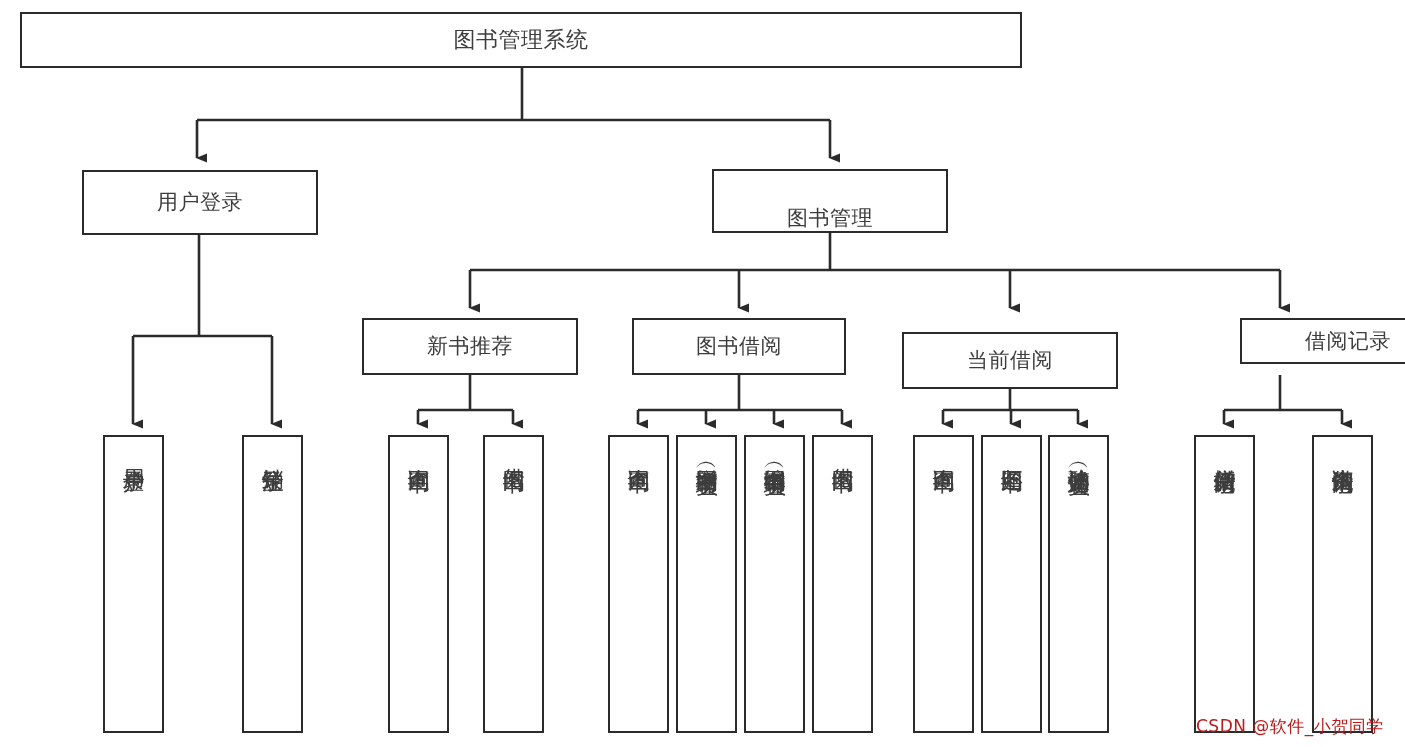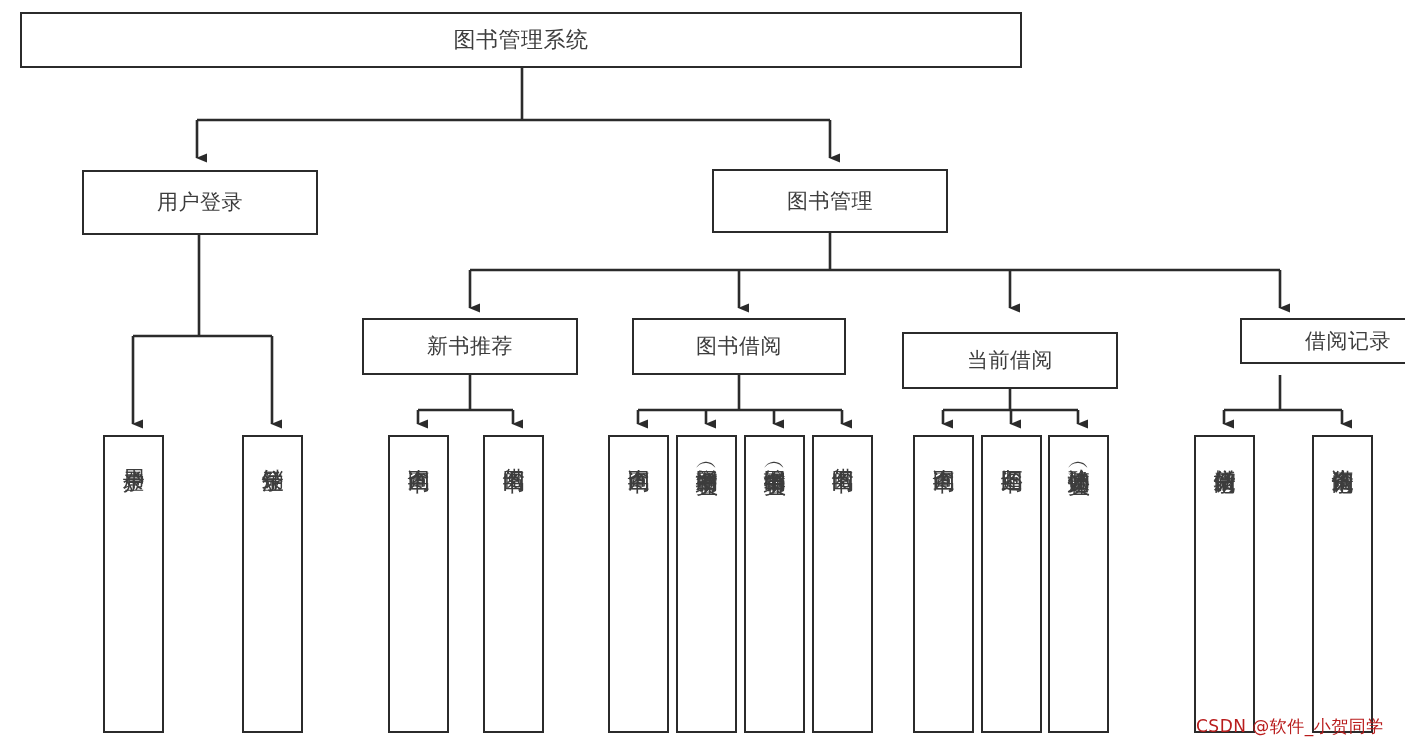--- a/index.html
+++ b/index.html
@@ -131,21 +131,21 @@
     </g>
   </svg>
 
   <div class="node root h" style="left:20px; top:12px; width:1002px; height:56px;">
     <span class="lbl">图书管理系统</span>
   </div>
 
   <div class="node h" style="left:82px; top:170px; width:236px; height:65px;">
     <span class="lbl">用户登录</span>
   </div>
-  <div class="node h" style="left:712px; top:169px; width:236px; height:64px;">
+  <div class="node h" style="left:712px; top:169px; width:236px; height:64px;align-items:flex-end;">
     <span class="lbl">图书管理</span>
   </div>
 
   <div class="node h" style="left:362px; top:318px; width:216px; height:57px;">
     <span class="lbl">新书推荐</span>
   </div>
   <div class="node h" style="left:632px; top:318px; width:214px; height:57px;">
     <span class="lbl">图书借阅</span>
   </div>
   <div class="node h" style="left:902px; top:332px; width:216px; height:57px;">

